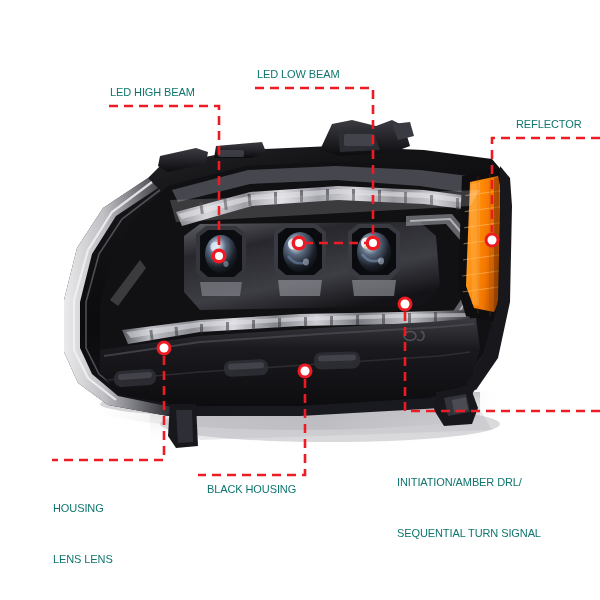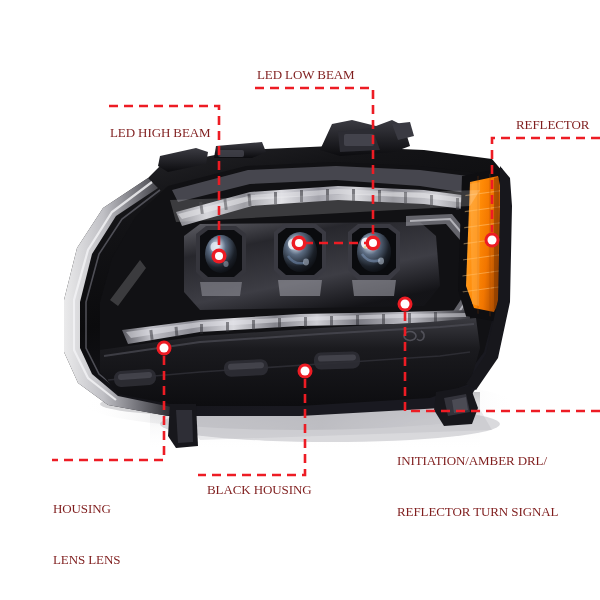--- a/index.html
+++ b/index.html
@@ -19,32 +19,32 @@
   }
   #diagram {
     position: absolute;
     left: 0;
     top: 0;
     width: 600px;
     height: 600px;
   }
   .callout-label {
     position: absolute;
-    color: #7f1d1d;
-    font-family: Liberation Serif, serif;
-    font-size: 13px;
+    color: #0f766e;
+    font-family: Liberation Sans, sans-serif;
+    font-size: 11px;
     letter-spacing: -0.1px;
     line-height: 17px;
     white-space: pre;
     font-weight: 400;
   }
-  .lbl-high-beam  { left: 110px; top: 84px; margin-top: 40px; }
+  .lbl-high-beam  { left: 110px; top: 84px; }
   .lbl-low-beam   { left: 257px; top: 66px; }
   .lbl-reflector  { left: 516px; top: 116px; }
-  .lbl-initiation { left: 397px; top: 418px; }
+  .lbl-initiation { left: 397px; top: 440px; }
   .lbl-crystal    { left: 53px;  top: 466px; }
   .lbl-housing    { left: 207px; top: 481px; }
 </style>
 </head>
 <body>
 
 <div id="stage">
 
   <svg id="diagram" viewBox="0 0 600 600" xmlns="http://www.w3.org/2000/svg">
     <defs>
@@ -370,21 +370,21 @@
   </svg>
 
   <div class="callout-label lbl-high-beam">LED HIGH BEAM</div>
 
   <div class="callout-label lbl-low-beam">LED LOW BEAM</div>
 
   <div class="callout-label lbl-reflector">REFLECTOR</div>
 
   <div class="callout-label lbl-initiation">
     <div>INITIATION/AMBER DRL/</div>
-    <div>REFLECTOR TURN SIGNAL</div>
+    <div>SEQUENTIAL TURN SIGNAL</div>
   </div>
 
   <div class="callout-label lbl-crystal">
     <div>HOUSING</div>
     <div>LENS LENS</div>
   </div>
 
   <div class="callout-label lbl-housing">BLACK HOUSING</div>
 
 </div>

